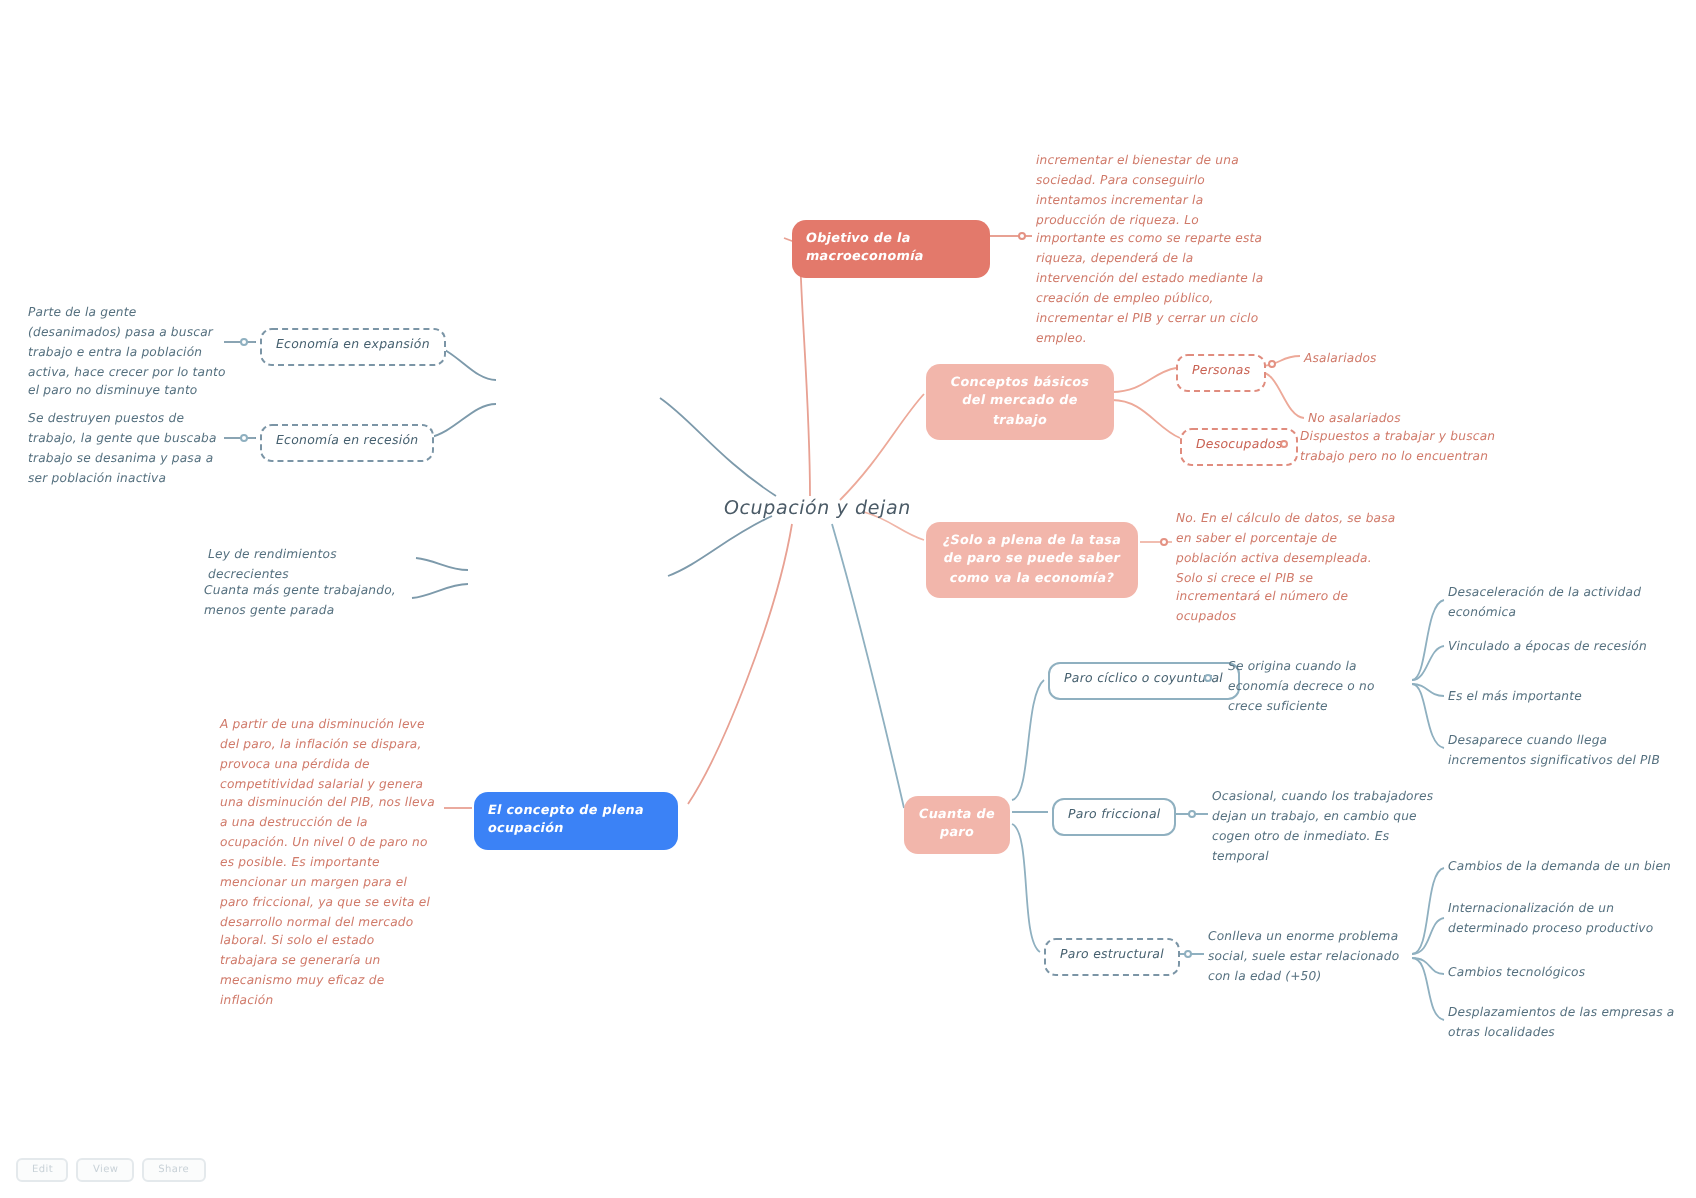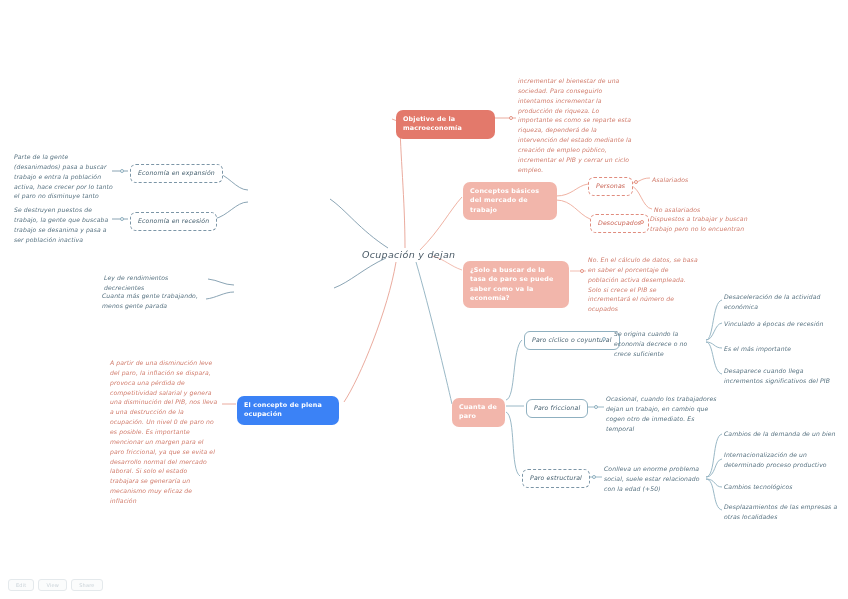--- a/index.html
+++ b/index.html
@@ -22,28 +22,29 @@
     font-size:9.5px;
     letter-spacing:.3px;
     white-space:nowrap;
   }
 
   
   .pill{
     border-radius:7px;
     color:#ffffff;
     font-size:6.4px;
+    font-style:italic;
     line-height:1.45;
     padding:5px 7px;
     letter-spacing:.15px;
     font-weight:bold;
   }
   .pill.blue{background:#3d5667;}
   .pill.salmon{background:#e3796b;}
-  .pill.salmon-soft{background:#f2b6ab;}
+  .pill.salmon-soft{background:#f2b6ab;text-align:center;}
   .pill.salmon-mid{background:#3b82f6;}
 
   
   .chip{
     border-radius:6px;
     font-size:6.2px;
     font-style:italic;
     line-height:1.4;
     padding:4px 7px;
     letter-spacing:.15px;
@@ -172,21 +173,21 @@
   <div class="dot blue" style="left:120px;top:169px;"></div>
   <div class="node note blue" style="left:14px;top:152px;width:100px;">Parte de la gente (desanimados) pasa a buscar trabajo e entra la población activa, hace crecer por lo tanto el paro no disminuye tanto</div>
 
   <div class="node chip dashed-blue" style="left:130px;top:212px;">Economía en recesión</div>
   <div class="dot blue" style="left:120px;top:217px;"></div>
   <div class="node note blue" style="left:14px;top:205px;width:100px;">Se destruyen puestos de trabajo, la gente que buscaba trabajo se desanima y pasa a ser población inactiva</div>
 
   <div class="node note blue" style="left:104px;top:273px;width:104px;">Ley de rendimientos decrecientes</div>
   <div class="node note blue" style="left:102px;top:291px;width:104px;">Cuanta más gente trabajando, menos gente parada</div>
 
-  <div class="node pill salmon-soft" style="left:463px;top:261px;width:106px;">¿Solo a buscar de la tasa de paro se puede saber como va la economía?</div>
+  <div class="node pill salmon-soft" style="left:463px;top:261px;width:106px;">¿Solo a plena de la tasa de paro se puede saber como va la economía?</div>
   <div class="dot salmon" style="left:580px;top:269px;"></div>
   <div class="node note salmon" style="left:588px;top:255px;width:110px;">No. En el cálculo de datos, se basa en saber el porcentaje de población activa desempleada. Solo si crece el PIB se incrementará el número de ocupados</div>
 
   <div class="node pill salmon-mid" style="left:237px;top:396px;width:102px;">El concepto de plena ocupación</div>
   <div class="node note salmon" style="left:110px;top:358px;width:108px;">A partir de una disminución leve del paro, la inflación se dispara, provoca una pérdida de competitividad salarial y genera una disminución del PIB, nos lleva a una destrucción de la ocupación. Un nivel 0 de paro no es posible. Es importante mencionar un margen para el paro friccional, ya que se evita el desarrollo normal del mercado laboral. Si solo el estado trabajara se generaría un mecanismo muy eficaz de inflación</div>
 
   <div class="node pill salmon-soft" style="left:452px;top:398px;width:53px;">Cuanta de paro</div>
 
   <div class="node chip solid-blue" style="left:524px;top:331px;">Paro cíclico o coyuntural</div>
   <div class="dot blue" style="left:602px;top:337px;"></div>

